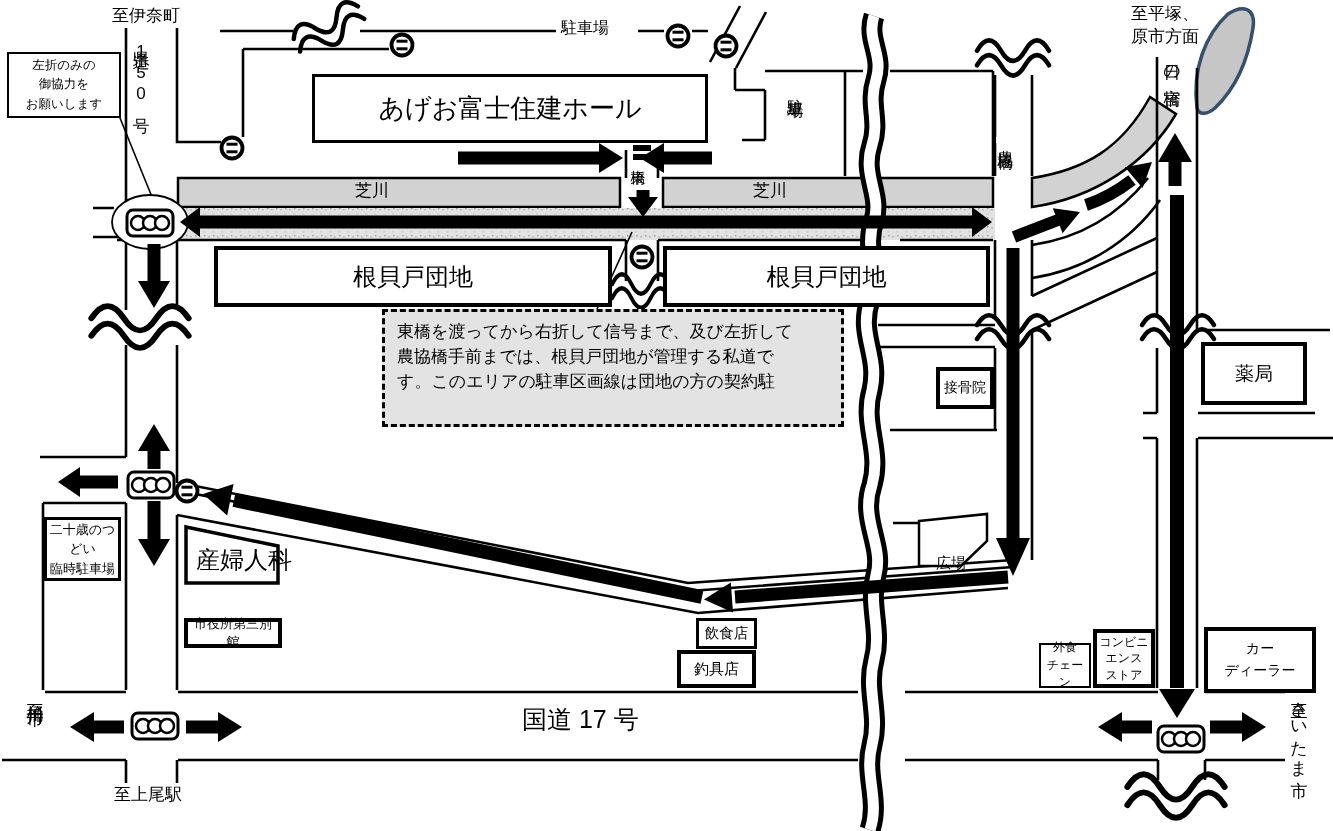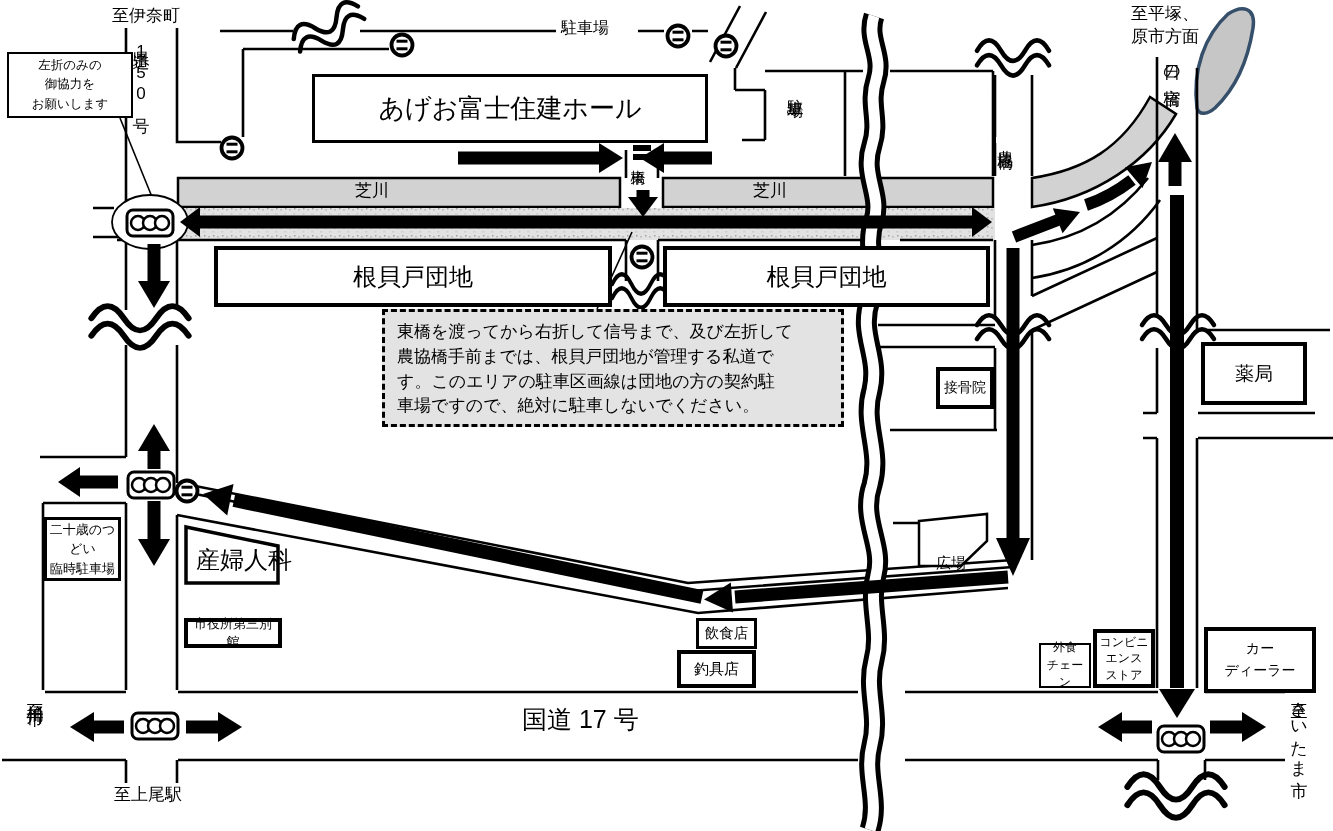--- a/index.html
+++ b/index.html
@@ -194,24 +194,23 @@
   <span>根貝戸団地</span>
 </div>
 <div class="box bd4" style="left:663px;top:246px;width:327px;height:61px;font-size:24px;">
   <span>根貝戸団地</span>
 </div>
 
 <div class="note" style="left:382px;top:309px;width:462px;height:118px;">
   <div>東橋を渡ってから右折して信号まで、及び左折して</div>
   <div>農協橋手前までは、根貝戸団地が管理する私道で</div>
   <div>す。このエリアの駐車区画線は団地の方の契約駐</div>
-  <div>車場ですので、絶対に駐車しないでください。</div>
-</div>
-
-<div class="box bd2" style="left:7px;top:52px;width:126px;height:66px;font-size:12.5px;line-height:1.55;">
+</div>
+
+<div class="box bd2" style="left:7px;top:52px;width:114px;height:66px;font-size:12.5px;line-height:1.55;">
   <div>左折のみの</div>
   <div>御協力を</div>
   <div>お願いします</div>
 </div>
 
 <div class="box bd4" style="left:936px;top:367px;width:58px;height:42px;font-size:14px;">
   <span>接骨院</span>
 </div>
 <div class="box bd45" style="left:1201px;top:342px;width:106px;height:63px;font-size:19px;">
   <span>薬局</span>

